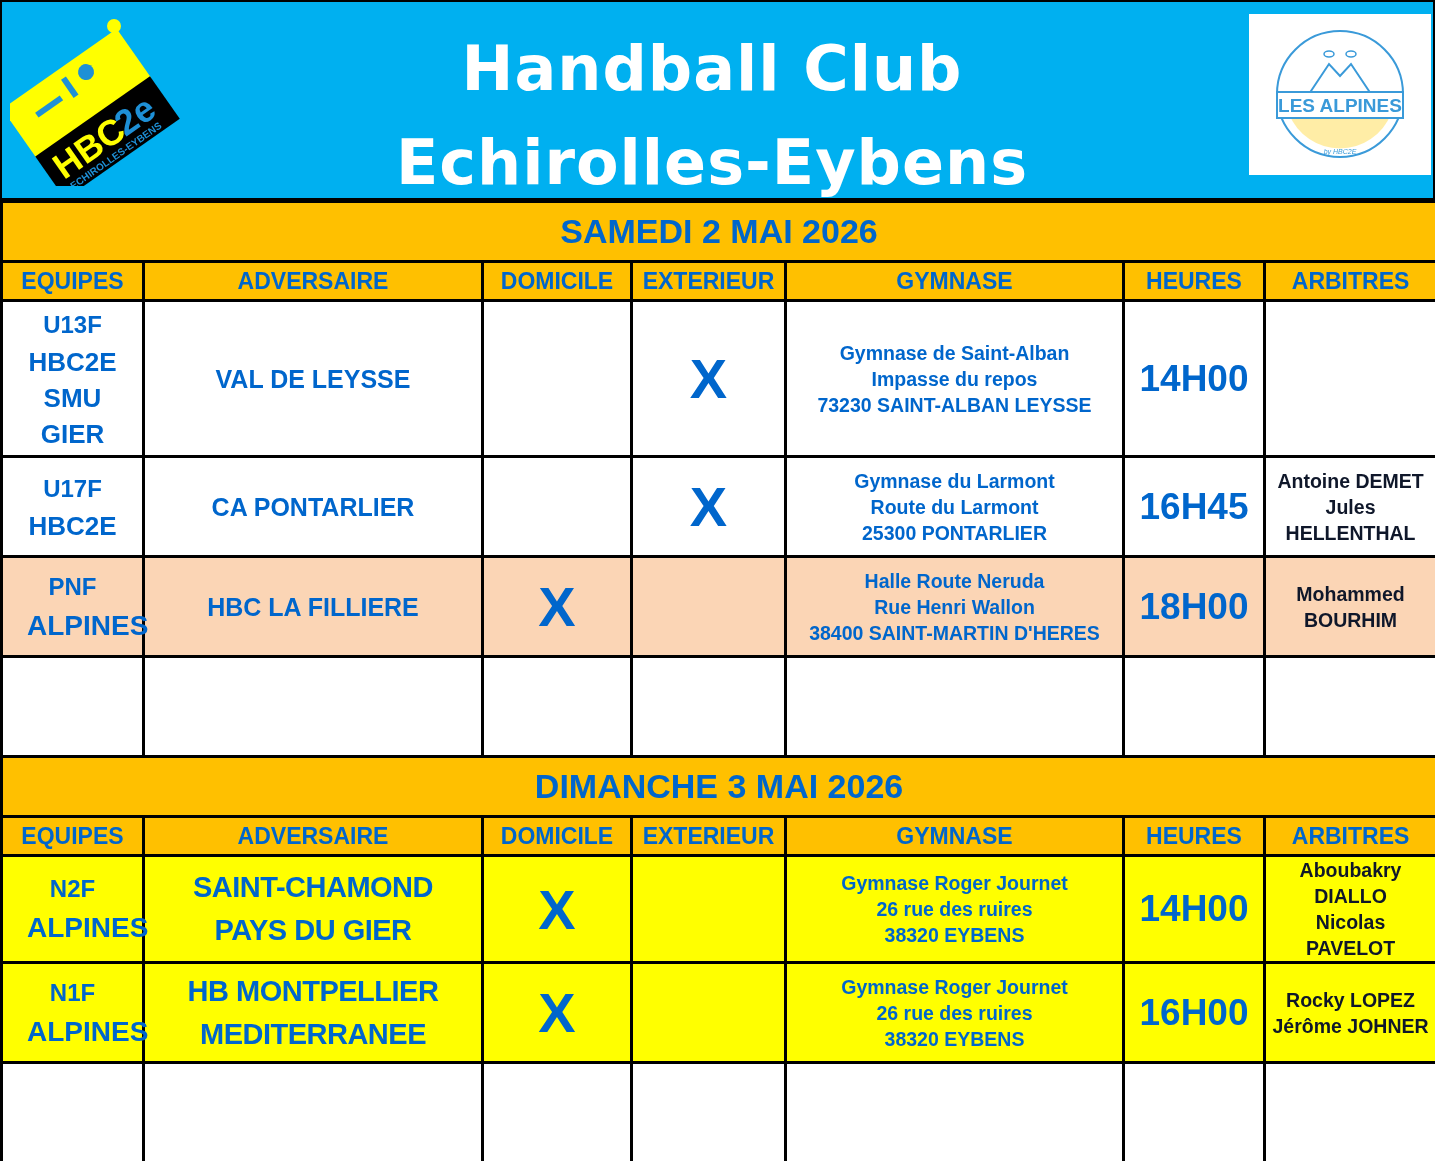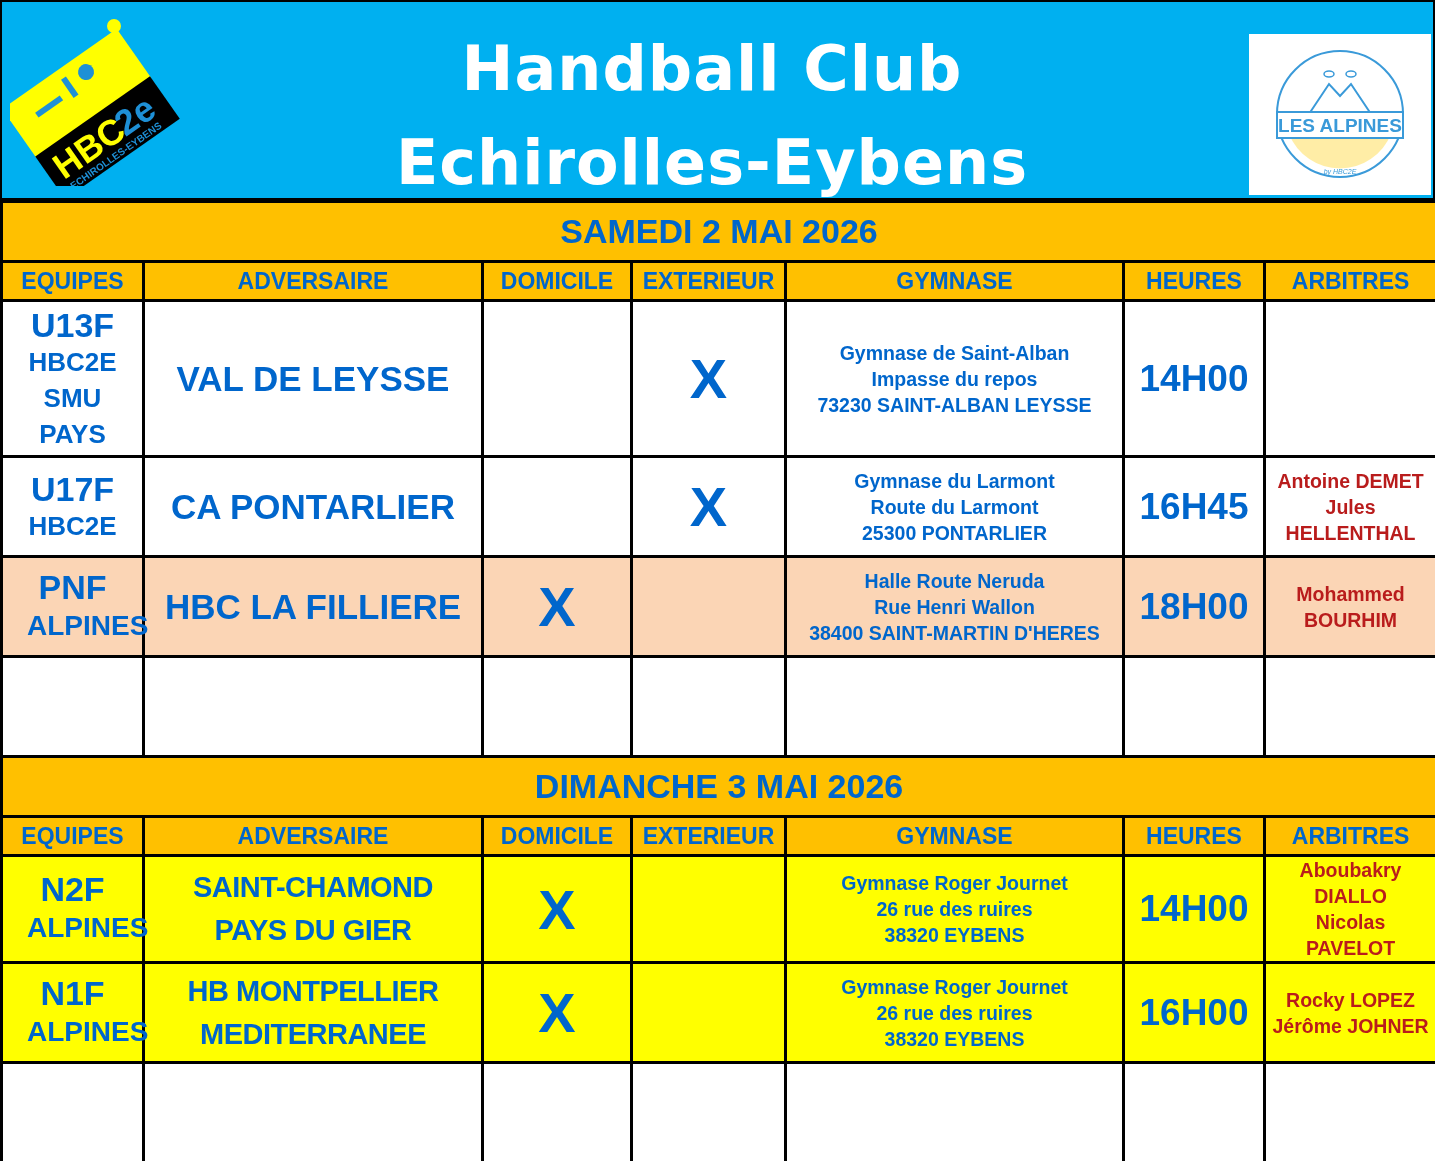--- a/index.html
+++ b/index.html
@@ -10,45 +10,45 @@
     position: absolute; left: 0; top: 0; width: 1435px; height: 201px;
     background: #00b0f0; border: 2px solid #000; border-bottom: 3px solid #000;
   }
   .banner-title {
     position: absolute; left: 380px; top: 20px; width: 660px; text-align: center;
     color: #ffffff; font-family: "DejaVu Sans", sans-serif; font-weight: bold;
     font-size: 62px; line-height: 94px; letter-spacing: 1px;
   }
   .logo-left { position: absolute; left: 8px; top: 14px; width: 170px; height: 170px; }
   .logo-right {
-    position: absolute; left: 1247px; top: 32px; width: 182px; height: 161px; background: #ffffff;
+    position: absolute; left: 1247px; top: 12px; width: 182px; height: 161px; background: #ffffff;
   }
 
   table.sched {
     position: absolute; left: 0; width: 1435px; border-collapse: collapse; table-layout: fixed;
   }
   table.sched td {
     border: 3px solid #000; text-align: center; vertical-align: middle;
     color: #0066cc; font-weight: bold;
   }
   .day-row td { background: #ffc000; font-size: 34px; height: 60px; }
   .col-head td { background: #ffc000; font-size: 23px; height: 39px; }
   .wht td { background: #ffffff; }
   .peach td { background: #fbd5b5; }
   .yel td { background: #ffff00; }
 
-  .team-main { font-size: 34px; line-height: 38px; display: block; }
+  .team-main { font-size: 24px; line-height: 38px; display: block; }
   .team-sub { font-size: 26px; line-height: 36px; display: block; }
   .team-sub-lg { font-size: 28px; line-height: 40px; display: block; padding-left: 24px; }
-  .opp { font-size: 35px; line-height: 42px; margin-top: 44px; }
+  .opp { font-size: 25px; line-height: 42px; margin-top: 44px; }
   .opp-narrow { font-size: 29px; line-height: 43px; letter-spacing: -0.5px; }
   .mark { font-size: 56px; font-weight: bold; }
   .gym { font-size: 19.5px; line-height: 26px; display: block; }
   .time { font-size: 37px; margin-top: 46px; }
-  .ref { color: #b91c1c; font-size: 19.5px; line-height: 26px; display: block; }
+  .ref { color: #0f172a; font-size: 19.5px; line-height: 26px; display: block; }
 </style>
 </head>
 <body>
 
 <div class="banner">
   <div class="logo-left">
     <svg width="170" height="170" viewBox="0 0 170 170">
       <circle cx="104" cy="10" r="7" fill="#ffff00"></circle>
       <g transform="rotate(-35 85 95)">
         <rect x="10" y="40" width="140" height="60" fill="#ffff00"></rect>
@@ -104,21 +104,21 @@
     <td>GYMNASE</td>
     <td>HEURES</td>
     <td>ARBITRES</td>
   </tr>
 
   <tr class="wht" style="height:156px">
     <td>
       <span class="team-main">U13F</span>
       <span class="team-sub">HBC2E</span>
       <span class="team-sub">SMU</span>
-      <span class="team-sub">PAYS</span>
+      <span class="team-sub">GIER</span>
     </td>
     <td class="opp">VAL DE LEYSSE</td>
     <td class="mark"></td>
     <td class="mark">X</td>
     <td>
       <span class="gym">Gymnase de Saint-Alban</span>
       <span class="gym">Impasse du repos</span>
       <span class="gym">73230 SAINT-ALBAN LEYSSE</span>
     </td>
     <td class="time">14H00</td>

